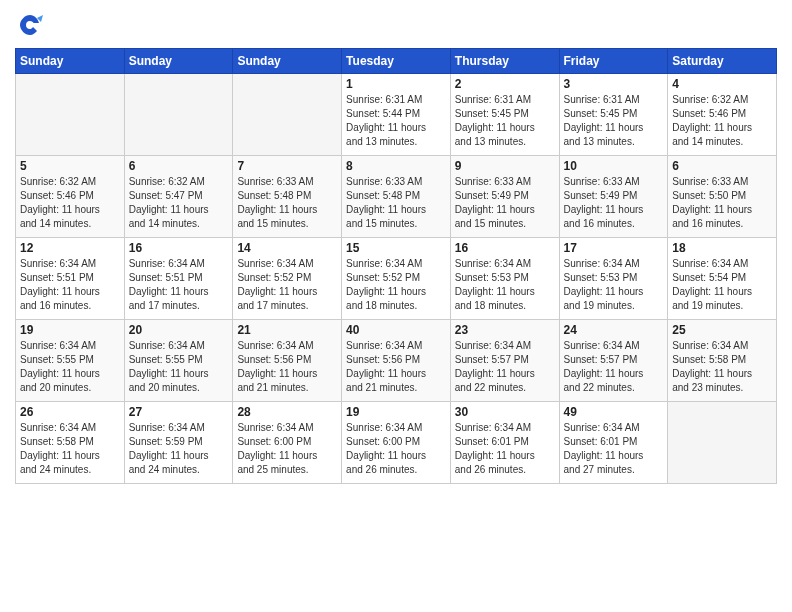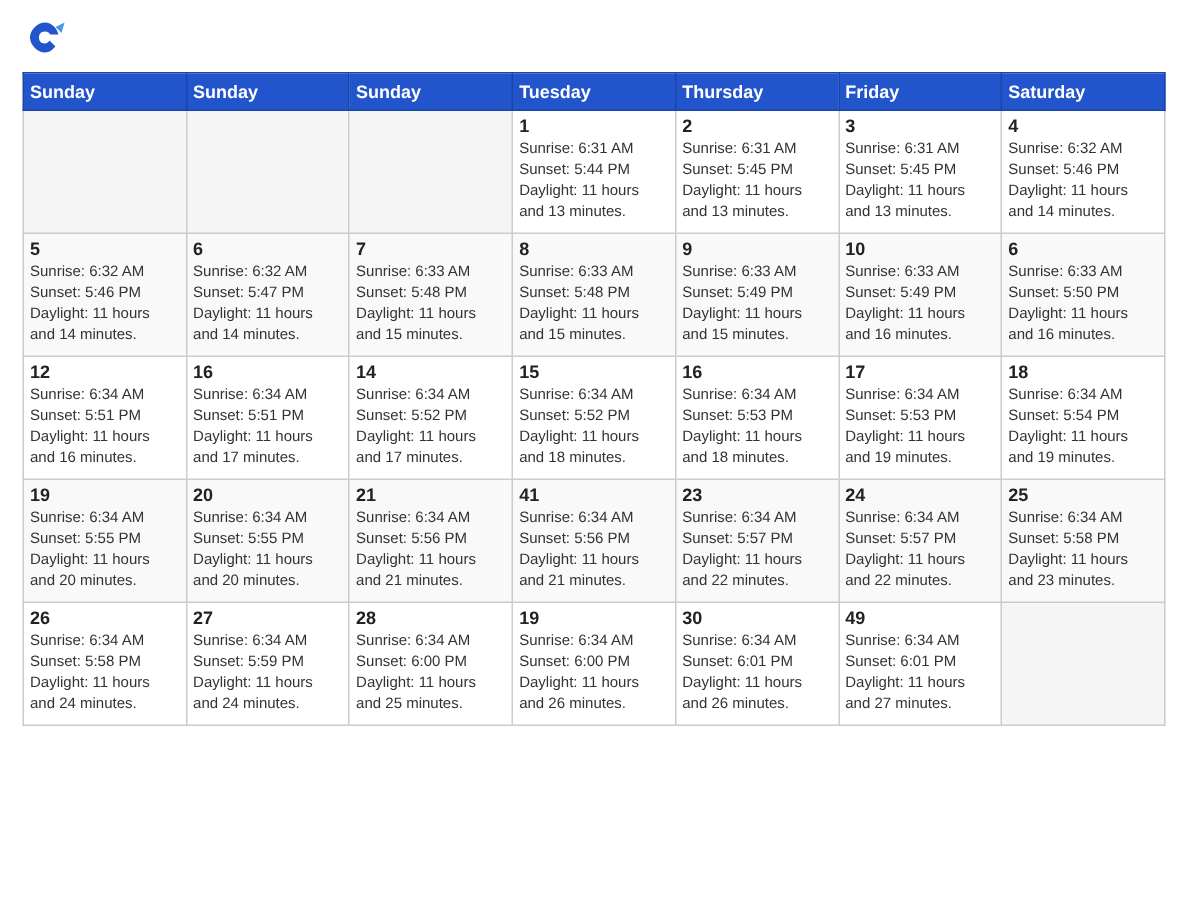--- a/index.html
+++ b/index.html
@@ -286,21 +286,21 @@
 and 20 minutes.</div>
           </td>
           <td>
             <span class="day-number">21</span>
             <div class="day-info" style="white-space: pre-line;">Sunrise: 6:34 AM
 Sunset: 5:56 PM
 Daylight: 11 hours
 and 21 minutes.</div>
           </td>
           <td>
-            <span class="day-number">41</span>
+            <span class="day-number">40</span>
             <div class="day-info" style="white-space: pre-line;">Sunrise: 6:34 AM
 Sunset: 5:56 PM
 Daylight: 11 hours
 and 21 minutes.</div>
           </td>
           <td>
             <span class="day-number">23</span>
             <div class="day-info" style="white-space: pre-line;">Sunrise: 6:34 AM
 Sunset: 5:57 PM
 Daylight: 11 hours

